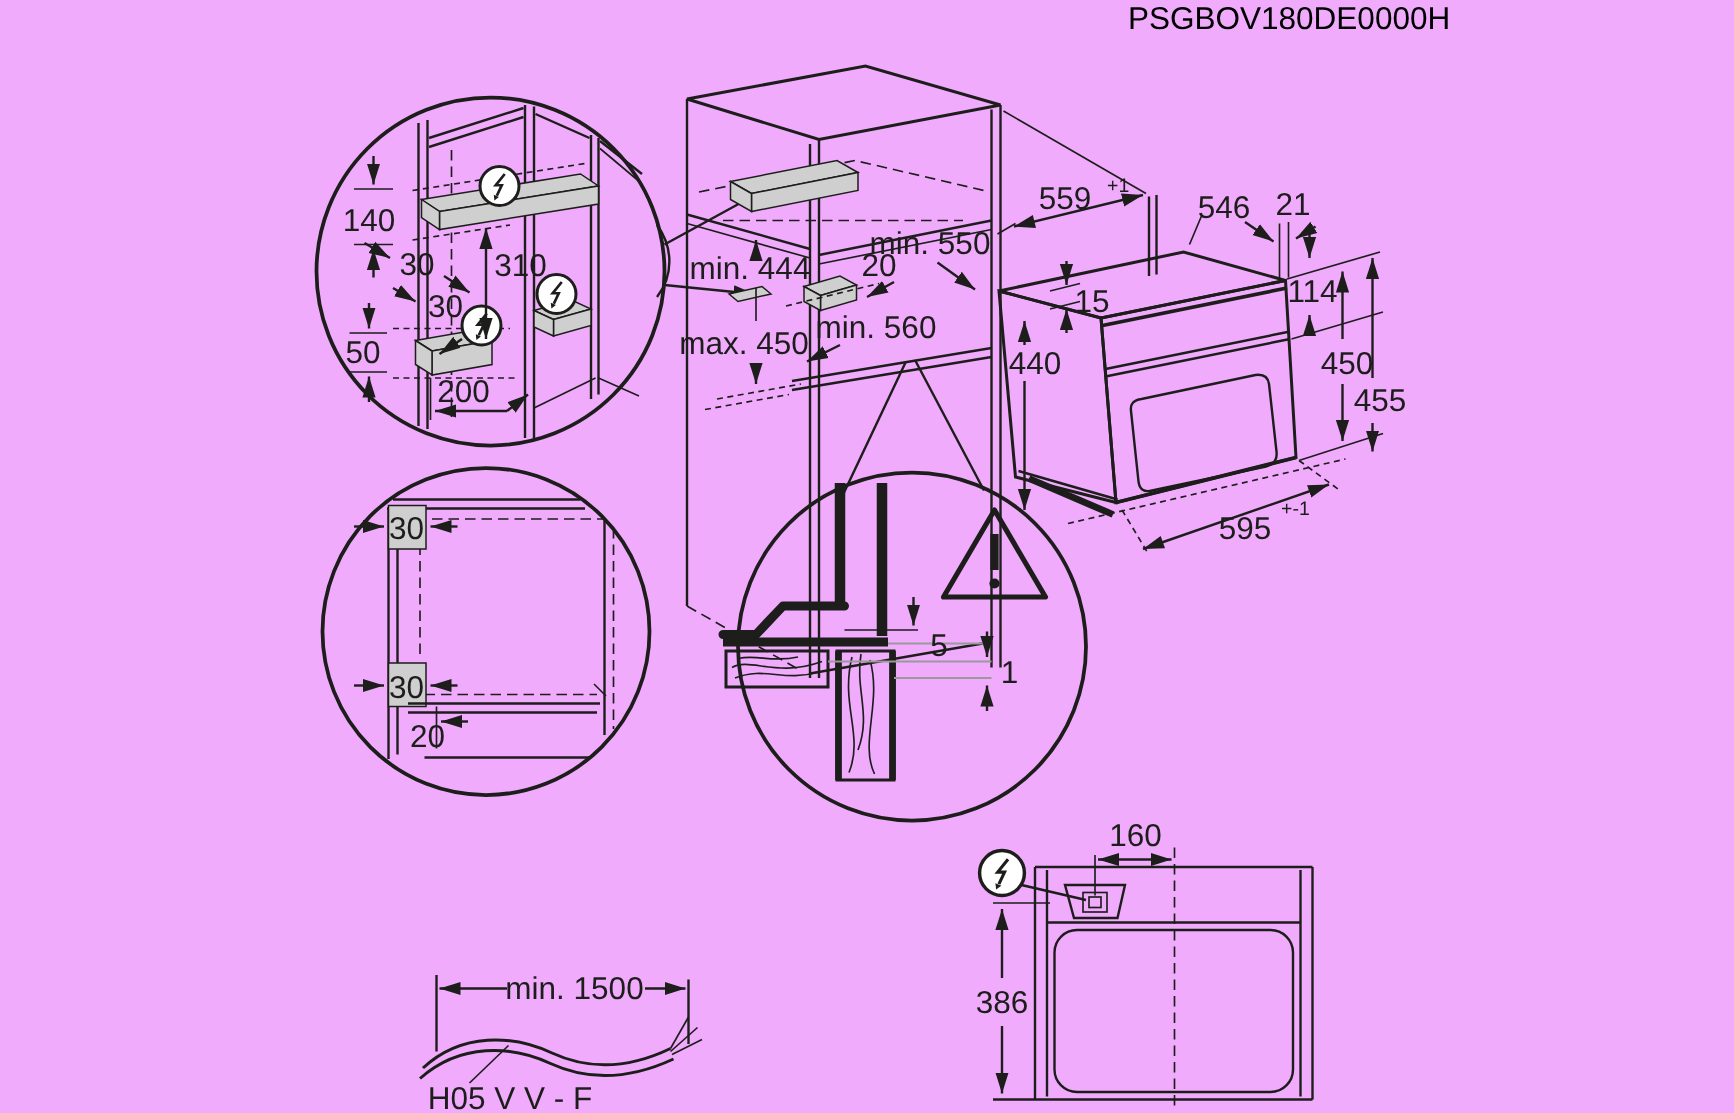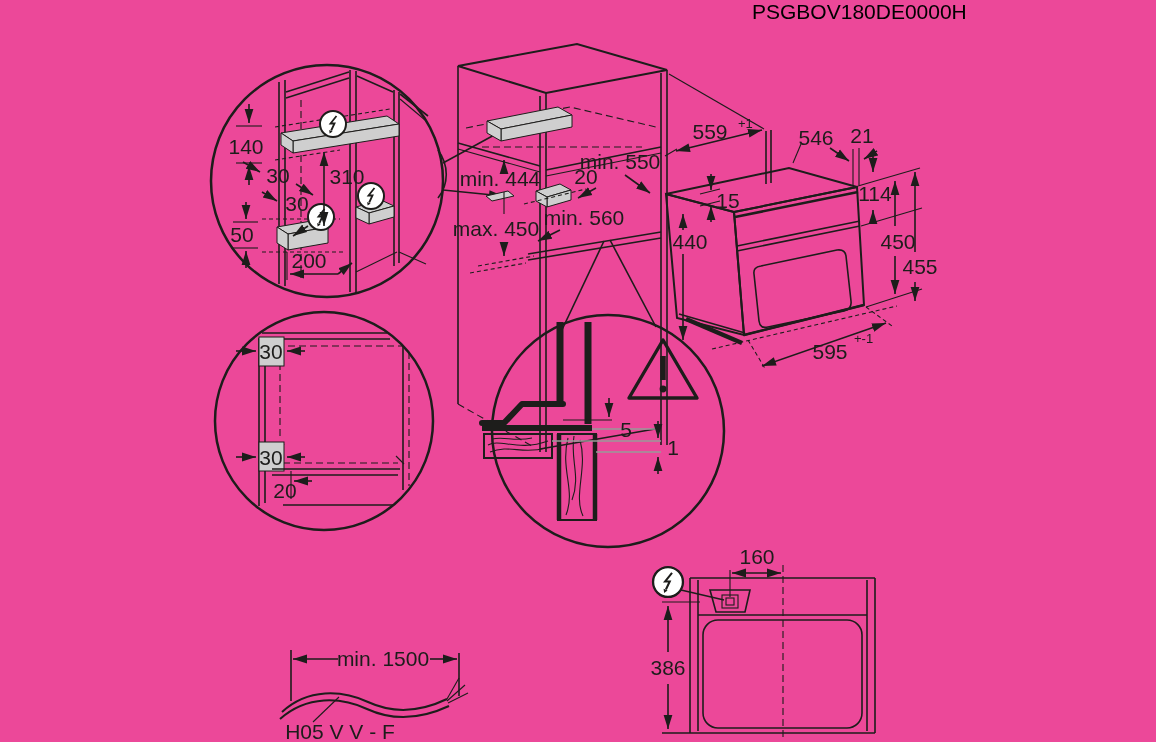--- a/index.html
+++ b/index.html
@@ -1,16 +1,16 @@
 <!DOCTYPE html>
 <html><head>
 <meta charset="utf-8">
 <style>
   html,body{margin:0;padding:0;background:#fff;}
-  .stage{position:relative;width:1156px;height:742px;background:#ec4899;font-family:"Liberation Sans",sans-serif;}
+  .stage{position:relative;width:1156px;height:742px;background:#f0abfc;font-family:"Liberation Sans",sans-serif;}
   svg{display:block;}
   .s25{stroke:#1d1d1b;stroke-width:2.5;fill:none;}
   .s2{stroke:#1d1d1b;stroke-width:2;fill:none;}
   .s15{stroke:#1d1d1b;stroke-width:1.6;fill:none;}
   .s1{stroke:#1d1d1b;stroke-width:1.1;fill:none;}
   .thk{stroke:#1d1d1b;stroke-width:6;fill:none;}
   .thk4{stroke:#1d1d1b;stroke-width:4.5;fill:none;}
   .thk7{stroke:#1d1d1b;stroke-width:7;fill:none;}
   .dash{stroke-dasharray:7 4;}
   .dash2{stroke-dasharray:4 3;}

